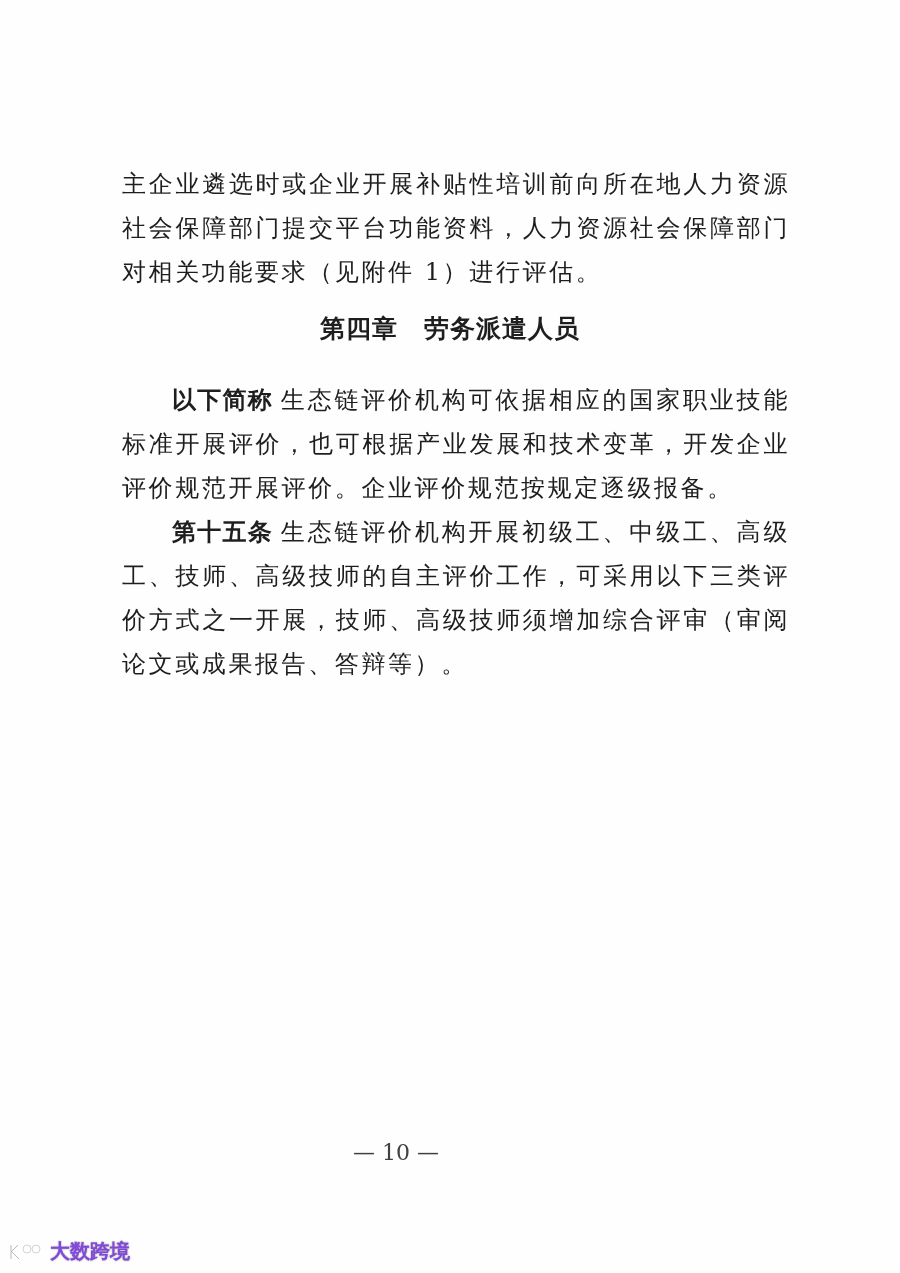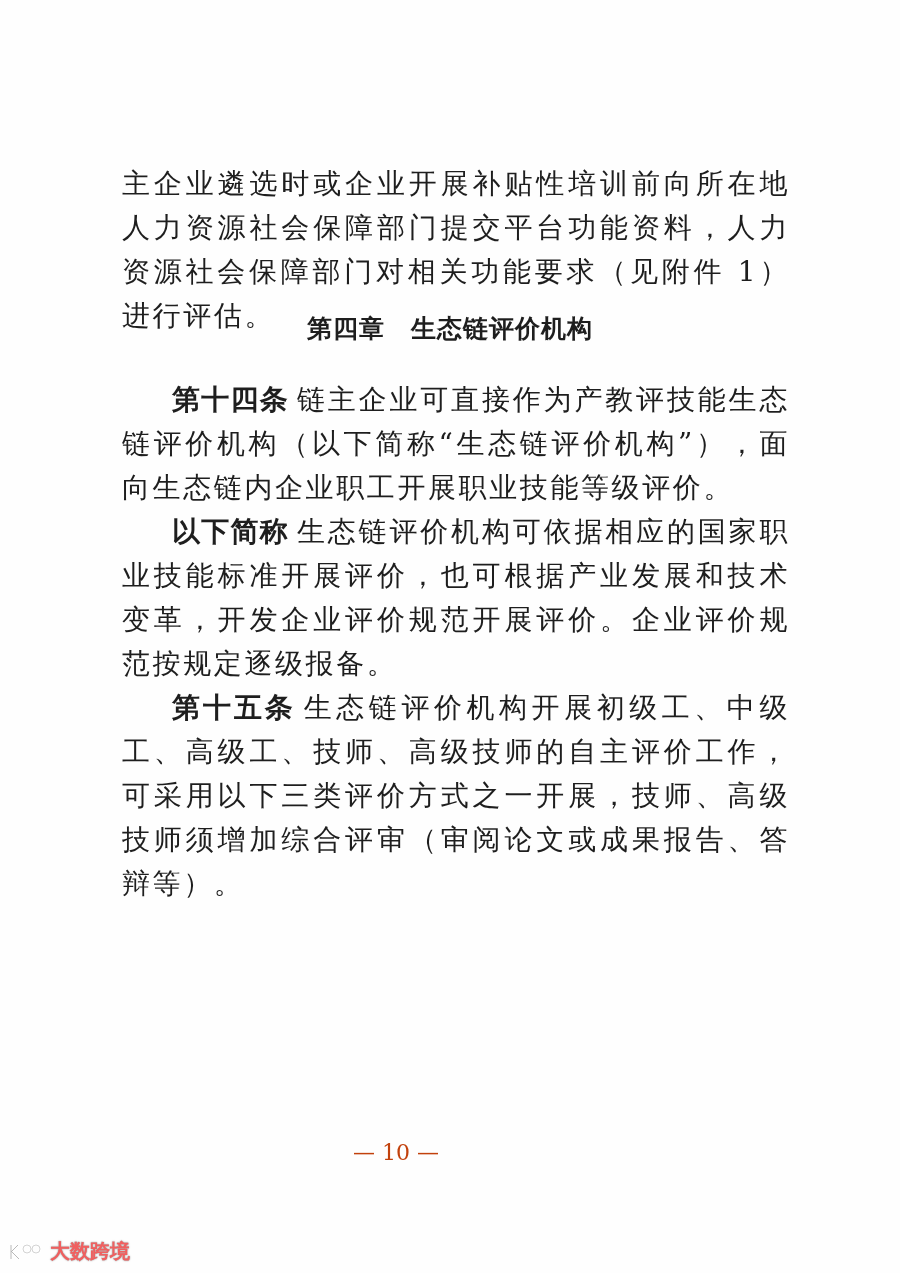--- a/index.html
+++ b/index.html
@@ -1,49 +1,46 @@
 <!DOCTYPE html>
 <html><head>
   <meta charset="utf-8">
   <style>
     html, body { margin: 0; padding: 0; background: #ffffff; }
     body { width: 900px; height: 1273px; position: relative; overflow: hidden;
            font-family: "DejaVu Serif", "Liberation Serif", serif; color: #1e1e1e; }
     .page { position: absolute; left: 0; top: 0; width: 900px; height: 1273px; background: #fefefe; }
-    .body-text { position: absolute; left: 122px; width: 668px; font-size: 28px; line-height: 44px;
+    .body-text { position: absolute; left: 122px; width: 668px; font-size: 24px; line-height: 44px;
                  letter-spacing: 2.6px; text-align: justify; }
     .para { margin: 0; }
     .indent { text-indent: 50px; }
     .article-label { font-family: "DejaVu Sans", "Liberation Sans", sans-serif; font-weight: bold; letter-spacing: 1px; margin-right: 8px; }
     .chapter { position: absolute; left: 0; width: 900px; top: 312px; text-align: center;
                font-family: "DejaVu Sans", "Liberation Sans", sans-serif; font-size: 25px; font-weight: bold; letter-spacing: 1px; }
     .chapter .gap { display: inline-block; width: 26px; }
-    .page-number { position: absolute; left: 0; width: 792px; top: 1140px; text-align: center; font-size: 22px; color: #c2410c; }
+    .page-number { position: absolute; left: 0; width: 792px; top: 1140px; text-align: center; font-size: 22px; color: #404040; }
     .watermark { position: absolute; left: 8px; top: 1238px; display: flex; align-items: center; gap: 6px;
-                 color: #ef4444; font-family: "DejaVu Sans", sans-serif; font-size: 20px; font-weight: bold;
+                 color: #6d28d9; font-family: "DejaVu Sans", sans-serif; font-size: 20px; font-weight: bold;
                  text-shadow: 0 0 2px #9a9a9a, 0 0 1px #888; opacity: 0.85; }
     .wm-logo { width: 36px; height: 22px; }
   </style>
 </head>
 <body>
 
 <div class="page">
 
   <div class="body-text" style="top:162px;">
     <p class="para">主企业遴选时或企业开展补贴性培训前向所在地人力资源社会保障部门提交平台功能资料，人力资源社会保障部门对相关功能要求（见附件 1）进行评估。</p>
   </div>
 
   <div class="chapter">
-    <span>第四章</span><span class="gap"></span><span>生态链评价机构</span>
+    <span>第四章</span><span class="gap"></span><span>劳务派遣人员</span>
   </div>
 
   <div class="body-text" style="top:378px;">
-    <p class="para indent">
-      <span class="article-label">第十四条</span><span>链主企业可直接作为产教评技能生态链评价机构（以下简称“生态链评价机构”），面向生态链内企业职工开展职业技能等级评价。</span>
-    </p>
     <p class="para indent">
       <span class="article-label">以下简称</span><span>生态链评价机构可依据相应的国家职业技能标准开展评价，也可根据产业发展和技术变革，开发企业评价规范开展评价。企业评价规范按规定逐级报备。</span>
     </p>
     <p class="para indent">
       <span class="article-label">第十五条</span><span>生态链评价机构开展初级工、中级工、高级工、技师、高级技师的自主评价工作，可采用以下三类评价方式之一开展，技师、高级技师须增加综合评审（审阅论文或成果报告、答辩等）。</span>
     </p>
   </div>
 
   <div class="page-number">— 10 —</div>
 

